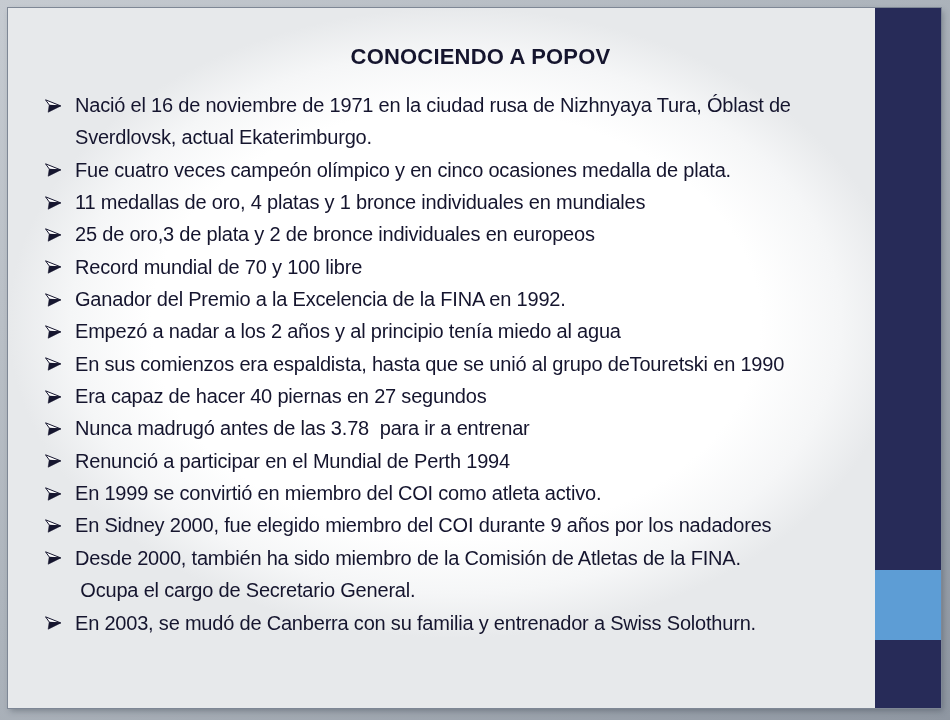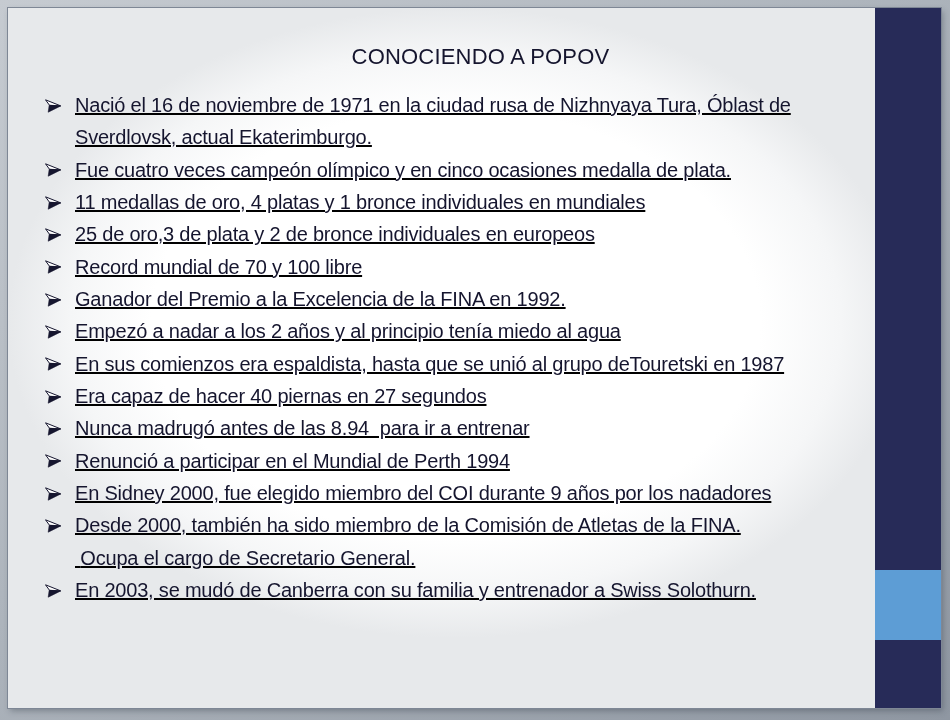--- a/index.html
+++ b/index.html
@@ -40,39 +40,38 @@
     background: #5d9dd5;
   }
   .title {
     position: absolute;
     top: 36px;
     left: 12px;
     right: 0;
     text-align: center;
     font-size: 22px;
     line-height: 26px;
-    font-weight: normal;
+    font-weight: bold;
     color: #15152e;
     letter-spacing: 0.2px;
   }
   .bullets {
     position: absolute;
     left: 37px;
     top: 81px;
     right: 75px;
     margin: 0;
     padding: 0;
     list-style: none;
   }
   .bullets li {
     display: flex;
     align-items: flex-start;
     margin: 0;
     padding: 0;
-    text-decoration: underline;
   }
   .bullet-icon {
     flex: 0 0 30px;
     width: 30px;
     padding-top: 9.5px;
   }
   .bullet-text {
     flex: 1 1 auto;
     font-size: 20px;
     line-height: 32.35px;
@@ -160,53 +159,62 @@
     <span class="bullet-text">Empezó a nadar a los 2 años y al principio tenía miedo al agua</span>
   </li>
 
   <li>
     <span class="bullet-icon">
       <svg width="17" height="14" viewBox="0 0 17 14" aria-hidden="true">
         <polygon points="0.5,0.8 15.5,6.8 4.6,6.4" fill="#ffffff" stroke="#15152e" stroke-width="1"></polygon>
         <polygon points="4.2,6.2 15.8,6.9 3.2,13.2" fill="#15152e" stroke="#15152e" stroke-width="0.6"></polygon>
       </svg>
     </span>
-    <span class="bullet-text">En sus comienzos era espaldista, hasta que se unió al grupo deTouretski en 1987</span>
+    <span class="bullet-text">En sus comienzos era espaldista, hasta que se unió al grupo deTouretski en 1990</span>
   </li>
 
   <li>
     <span class="bullet-icon">
       <svg width="17" height="14" viewBox="0 0 17 14" aria-hidden="true">
         <polygon points="0.5,0.8 15.5,6.8 4.6,6.4" fill="#ffffff" stroke="#15152e" stroke-width="1"></polygon>
         <polygon points="4.2,6.2 15.8,6.9 3.2,13.2" fill="#15152e" stroke="#15152e" stroke-width="0.6"></polygon>
       </svg>
     </span>
     <span class="bullet-text">Era capaz de hacer 40 piernas en 27 segundos</span>
   </li>
 
   <li>
     <span class="bullet-icon">
       <svg width="17" height="14" viewBox="0 0 17 14" aria-hidden="true">
         <polygon points="0.5,0.8 15.5,6.8 4.6,6.4" fill="#ffffff" stroke="#15152e" stroke-width="1"></polygon>
         <polygon points="4.2,6.2 15.8,6.9 3.2,13.2" fill="#15152e" stroke="#15152e" stroke-width="0.6"></polygon>
       </svg>
     </span>
-    <span class="bullet-text">Nunca madrugó antes de las 8.94  para ir a entrenar</span>
+    <span class="bullet-text">Nunca madrugó antes de las 3.78  para ir a entrenar</span>
   </li>
 
   <li>
     <span class="bullet-icon">
       <svg width="17" height="14" viewBox="0 0 17 14" aria-hidden="true">
         <polygon points="0.5,0.8 15.5,6.8 4.6,6.4" fill="#ffffff" stroke="#15152e" stroke-width="1"></polygon>
         <polygon points="4.2,6.2 15.8,6.9 3.2,13.2" fill="#15152e" stroke="#15152e" stroke-width="0.6"></polygon>
       </svg>
     </span>
     <span class="bullet-text">Renunció a participar en el Mundial de Perth 1994</span>
   </li>
 
+  <li>
+    <span class="bullet-icon">
+      <svg width="17" height="14" viewBox="0 0 17 14" aria-hidden="true">
+        <polygon points="0.5,0.8 15.5,6.8 4.6,6.4" fill="#ffffff" stroke="#15152e" stroke-width="1"></polygon>
+        <polygon points="4.2,6.2 15.8,6.9 3.2,13.2" fill="#15152e" stroke="#15152e" stroke-width="0.6"></polygon>
+      </svg>
+    </span>
+    <span class="bullet-text">En 1999 se convirtió en miembro del COI como atleta activo.</span>
+  </li>
 
   <li>
     <span class="bullet-icon">
       <svg width="17" height="14" viewBox="0 0 17 14" aria-hidden="true">
         <polygon points="0.5,0.8 15.5,6.8 4.6,6.4" fill="#ffffff" stroke="#15152e" stroke-width="1"></polygon>
         <polygon points="4.2,6.2 15.8,6.9 3.2,13.2" fill="#15152e" stroke="#15152e" stroke-width="0.6"></polygon>
       </svg>
     </span>
     <span class="bullet-text">En Sidney 2000, fue elegido miembro del COI durante 9 años por los nadadores</span>
   </li>

